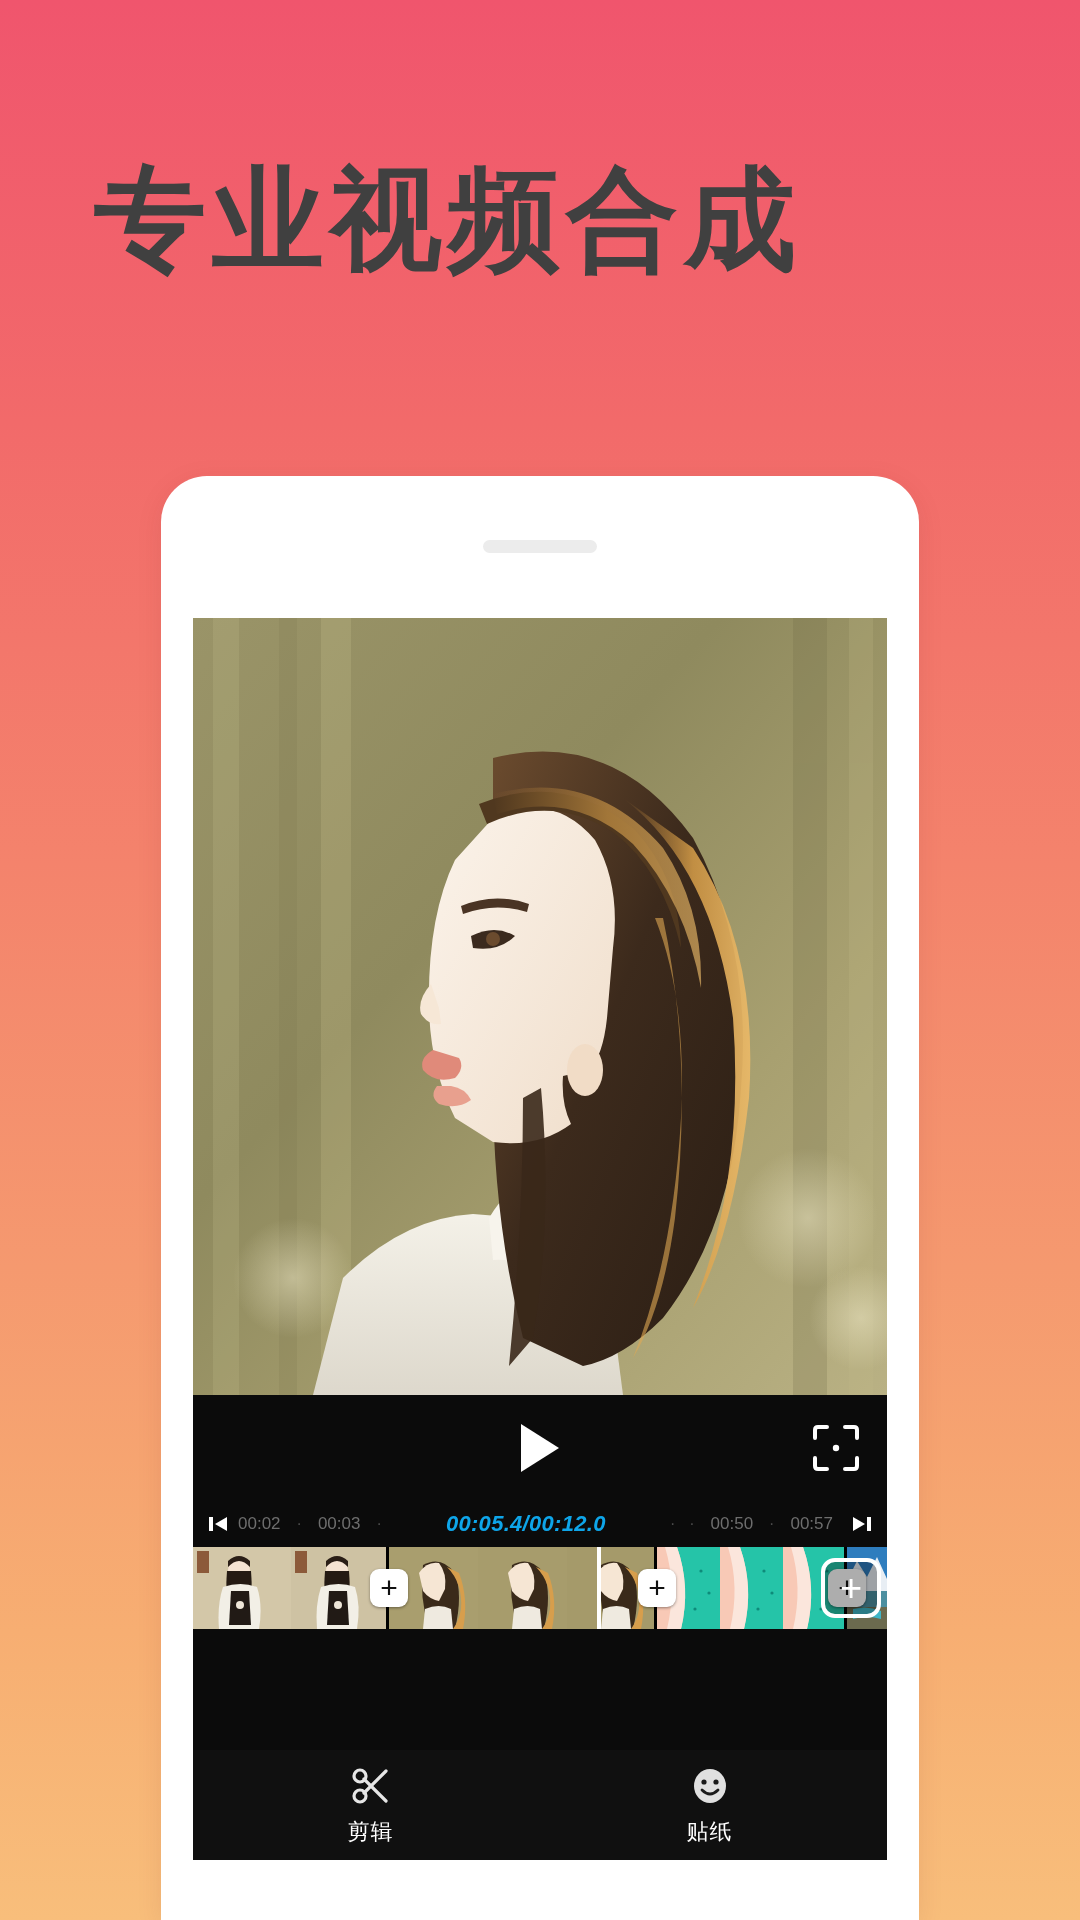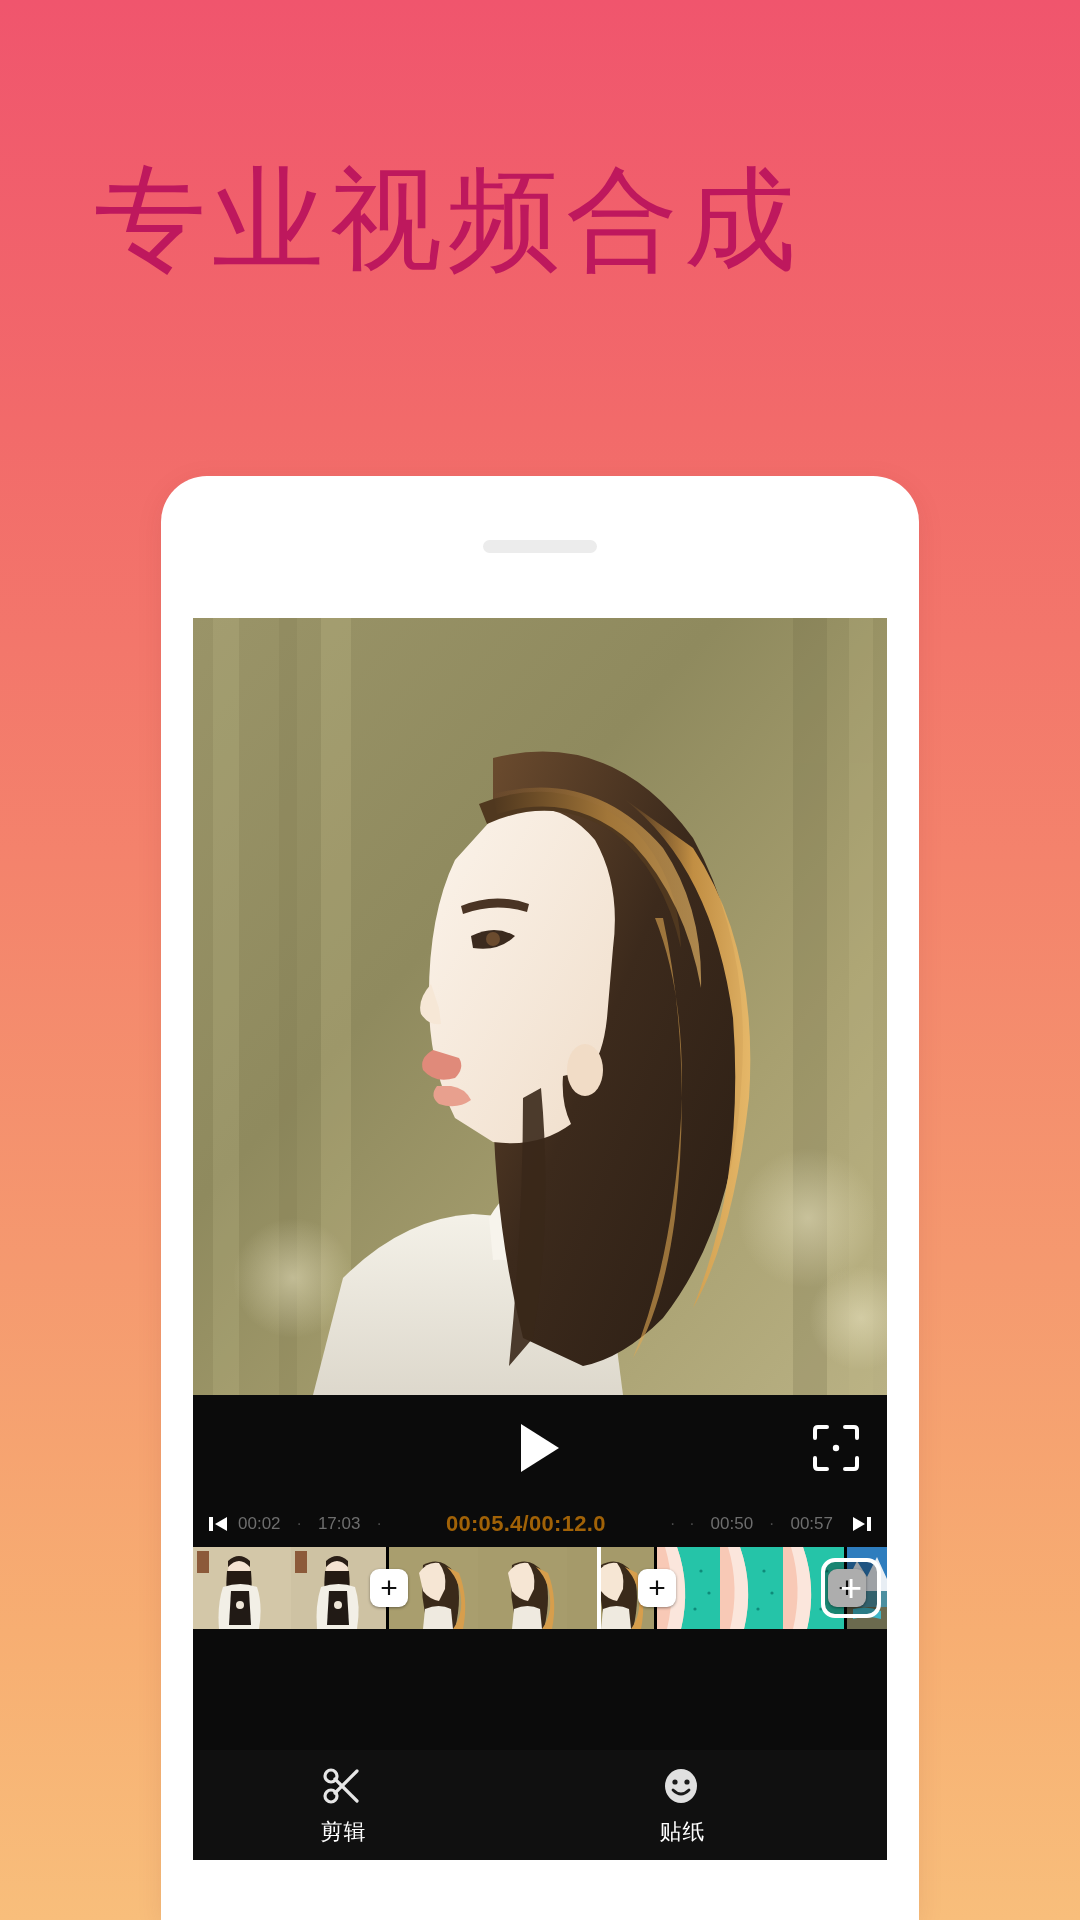--- a/index.html
+++ b/index.html
@@ -9,25 +9,25 @@
     background: linear-gradient(180deg, #F0556D 0%, #F26A6A 22%, #F4836C 45%, #F5996F 66%, #F7AE72 85%, #F8BE7B 100%);
     overflow:hidden;
     position:relative;
   }
 
   
   .headline {
     position:absolute;
     top:150px; left:0; width:896px;
     text-align:center;
-    color:#be185d;
+    color:#404040;
     font-size:112px;
     line-height:140px;
     letter-spacing:6px;
-    font-weight:400;
+    font-weight:700;
   }
 
   
   .phone {
     position:absolute;
     left:161px; top:476px;
     width:758px; height:1444px;
     background:#FFFFFF;
     border-radius:46px 46px 0 0;
     box-shadow:0 6px 26px rgba(120,40,40,0.10);
@@ -89,23 +89,24 @@
     display:flex; align-items:center;
     padding:0 14px;
     color:#6B6B6B;
     font-size:17px;
     white-space:nowrap;
     gap:13px;
   }
   .ruler .tick { color:#6E6E6E; margin:0 9px; }
   .ruler .dot { color:#4C4C4C; margin:0 7px; font-size:16px; }
   .ruler .current {
-    color:#a16207; font-size:22px; font-weight:700;
+    color:#0ea5e9; font-size:22px; font-weight:700;
     margin:0 auto;
     letter-spacing:0.3px;
+    font-style:italic;
   }
   .ruler .nav-icon { display:inline-flex; align-items:center; }
   .spacer-l { flex:0 0 auto; display:flex; align-items:center; }
   .spacer-r { flex:0 0 auto; display:flex; align-items:center; }
 
   
   .timeline {
     position:absolute; left:0; top:929px;
     width:694px; height:82px;
     background:#0B0B0B;
@@ -162,21 +163,21 @@
     position:absolute; left:0; top:1132px;
     width:694px; height:110px;
     background:#101010;
     display:flex;
     align-items:center;
     justify-content:space-around;
     padding:0 8px;
   }
   .tool {
     display:flex; flex-direction:column;
-    align-items:flex-start; justify-content:center;
+    align-items:center; justify-content:center;
     width:100px;
   }
   .tool .ic { height:46px; display:flex; align-items:center; justify-content:center; }
   .tool .lbl {
     margin-top:8px;
     color:#FFFFFF;
     font-size:22px;
     letter-spacing:1px;
   }
 </style>
@@ -292,21 +293,21 @@
     <div class="ruler">
       <span class="spacer-l">
         <span class="nav-icon">
           <svg width="22" height="20" viewBox="0 0 22 20">
             <rect x="2" y="3" width="4" height="14" fill="#fff"></rect>
             <path d="M20 3 L20 17 L8 10 Z" fill="#fff"></path>
           </svg>
         </span>
         <span class="tick">00:02</span>
         <span class="dot">·</span>
-        <span class="tick">17:03</span>
+        <span class="tick">00:03</span>
         <span class="dot">·</span>
       </span>
 
       <span class="current">00:05.4/00:12.0</span>
 
       <span class="spacer-r">
         <span class="dot">·</span>
         <span class="dot">·</span>
         <span class="tick">00:50</span>
         <span class="dot">·</span>

